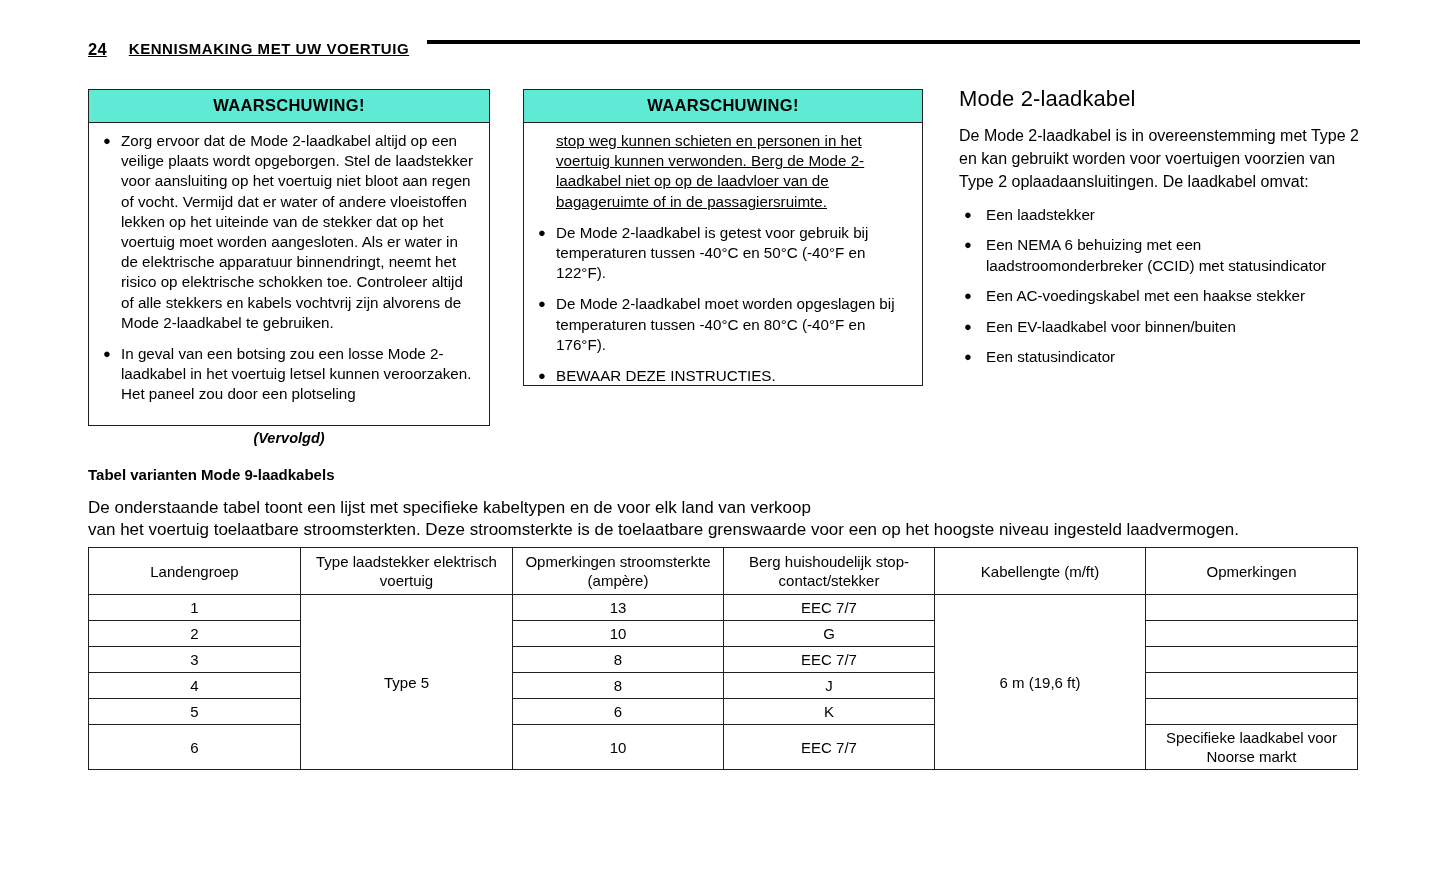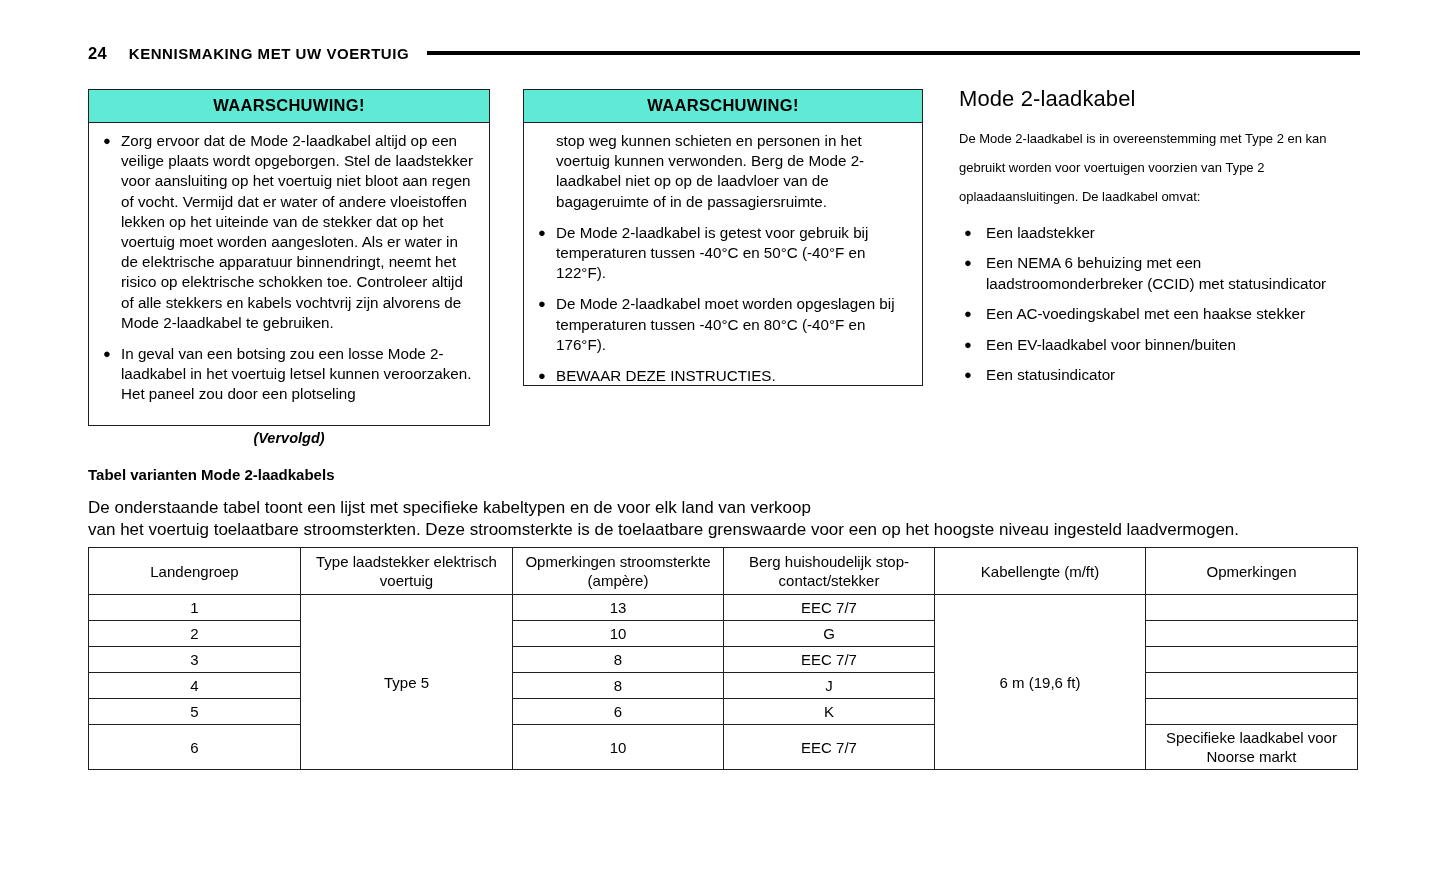--- a/index.html
+++ b/index.html
@@ -17,21 +17,22 @@
   }
 
   
   .page-header {
     position: absolute;
     left: 88px;
     top: 40px;
     width: 1272px;
     height: 26px;
     display: flex;
-    align-items: center;
+    align-items: flex-start;
+    text-decoration: underline;
   }
   .page-number {
     font-size: 16.5px;
     font-weight: bold;
     letter-spacing: 0.2px;
     margin-right: 22px;
   }
   .page-header-title {
     font-size: 15px;
     font-weight: bold;
@@ -74,20 +75,21 @@
     letter-spacing: 0.3px;
     padding: 6px 0 7px 0;
   }
   .warning-body {
     padding: 8px 12px 4px 12px;
   }
   .warn-para {
     font-size: 15.2px;
     line-height: 20.2px;
     margin: 0 0 0 20px;
+    text-decoration: underline;
   }
   ul.warn-list {
     list-style: none;
     margin: 0;
     padding: 0;
   }
   ul.warn-list li {
     position: relative;
     font-size: 15.2px;
     line-height: 20.2px;
@@ -123,22 +125,22 @@
     width: 400px;
   }
   .right-col h2 {
     margin: 0 0 12px 0;
     font-size: 22px;
     font-weight: normal;
     letter-spacing: 0.1px;
   }
   .right-col p.intro {
     margin: 0 0 12px 0;
-    font-size: 13px;
-    line-height: 29px;
+    font-size: 16px;
+    line-height: 23px;
   }
   ul.feature-list {
     list-style: none;
     margin: 0;
     padding: 0;
   }
   ul.feature-list li {
     position: relative;
     font-size: 15.2px;
     line-height: 20.4px;
@@ -271,21 +273,21 @@
       <span class="bullet">●</span>
       <span>Een EV-laadkabel voor binnen/buiten</span>
     </li>
     <li>
       <span class="bullet">●</span>
       <span>Een statusindicator</span>
     </li>
   </ul>
 </div>
 
-<div class="table-heading">Tabel varianten Mode 2-laadkabels</div>
+<div class="table-heading">Tabel varianten Mode 9-laadkabels</div>
 <div class="table-intro">
   <span>De onderstaande tabel toont een lijst met specifieke kabeltypen en de voor elk land van verkoop</span><br>
   <span>van het voertuig toelaatbare stroomsterkten. Deze stroomsterkte is de toelaatbare grenswaarde voor een op het hoogste niveau ingesteld laadvermogen.</span>
 </div>
 
 <table class="variant-table">
   <colgroup>
     <col class="col-1">
       <col class="col-2">
       <col class="col-3">

